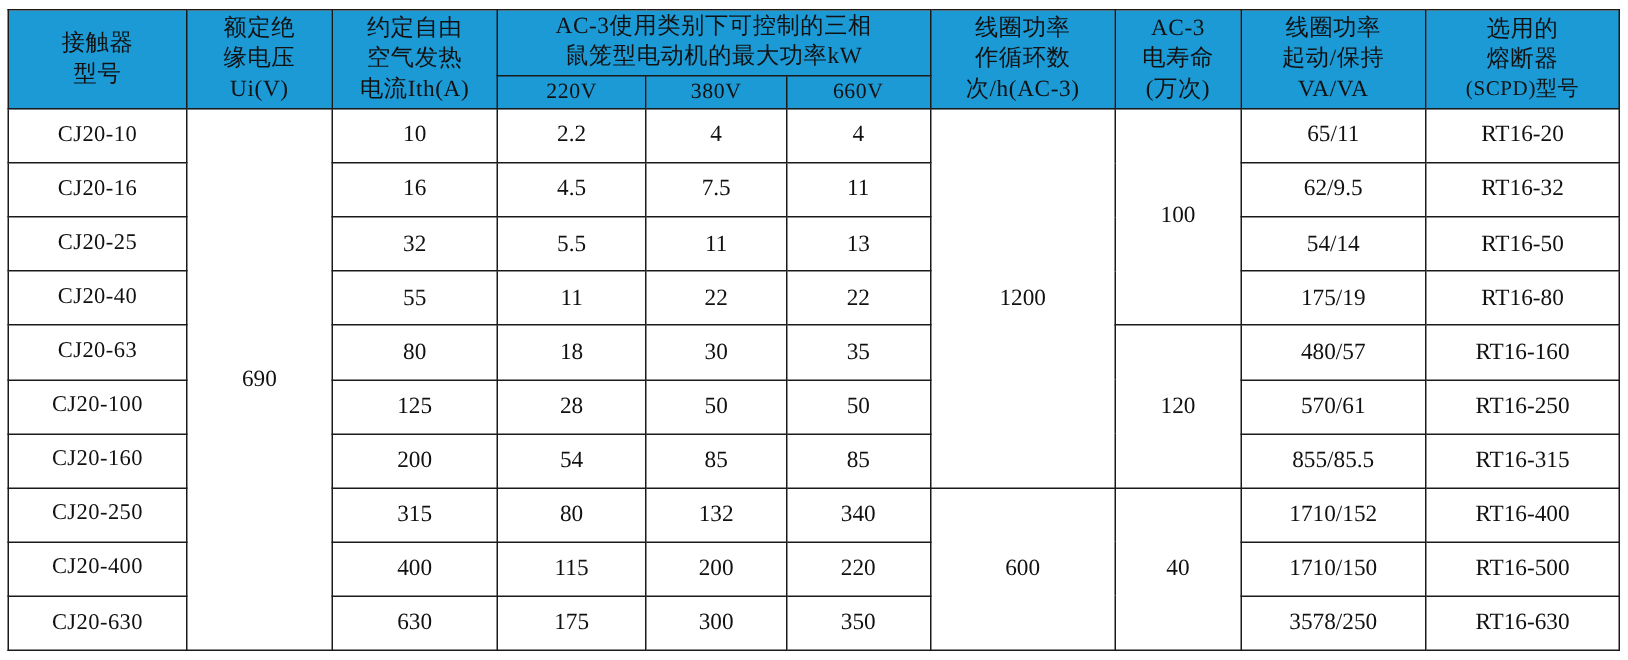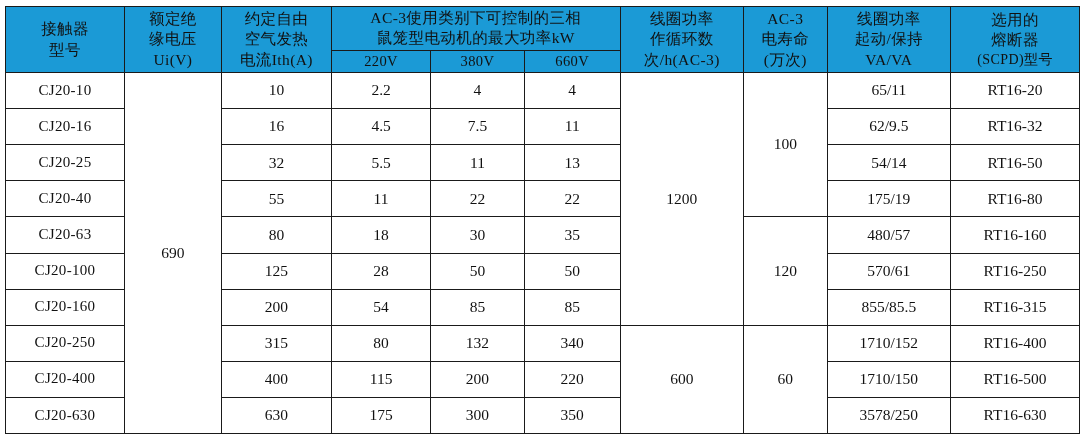--- a/index.html
+++ b/index.html
@@ -207,21 +207,21 @@
         <td class="num">855/85.5</td>
         <td class="num">RT16-315</td>
       </tr>
       <tr>
         <td class="model">CJ20-250</td>
         <td class="num">315</td>
         <td class="num">80</td>
         <td class="num">132</td>
         <td class="num">340</td>
         <td class="num" rowspan="3">600</td>
-        <td class="num" rowspan="3">60</td>
+        <td class="num" rowspan="3">40</td>
         <td class="num">1710/152</td>
         <td class="num">RT16-400</td>
       </tr>
       <tr>
         <td class="model">CJ20-400</td>
         <td class="num">400</td>
         <td class="num">115</td>
         <td class="num">200</td>
         <td class="num">220</td>
         <td class="num">1710/150</td>

